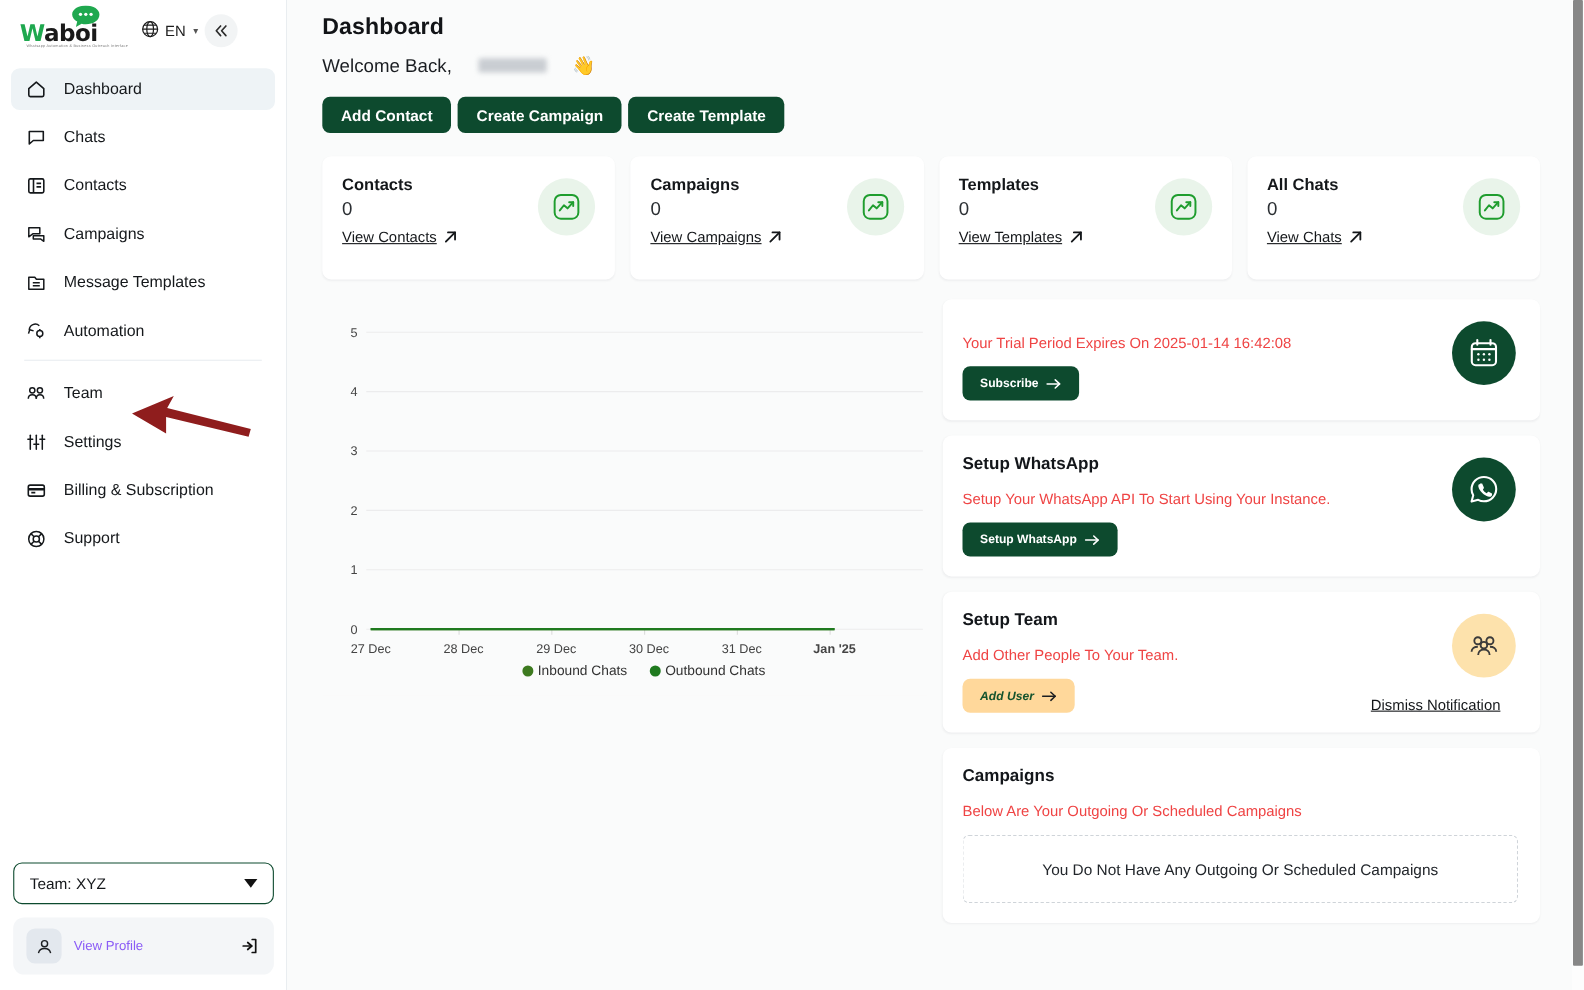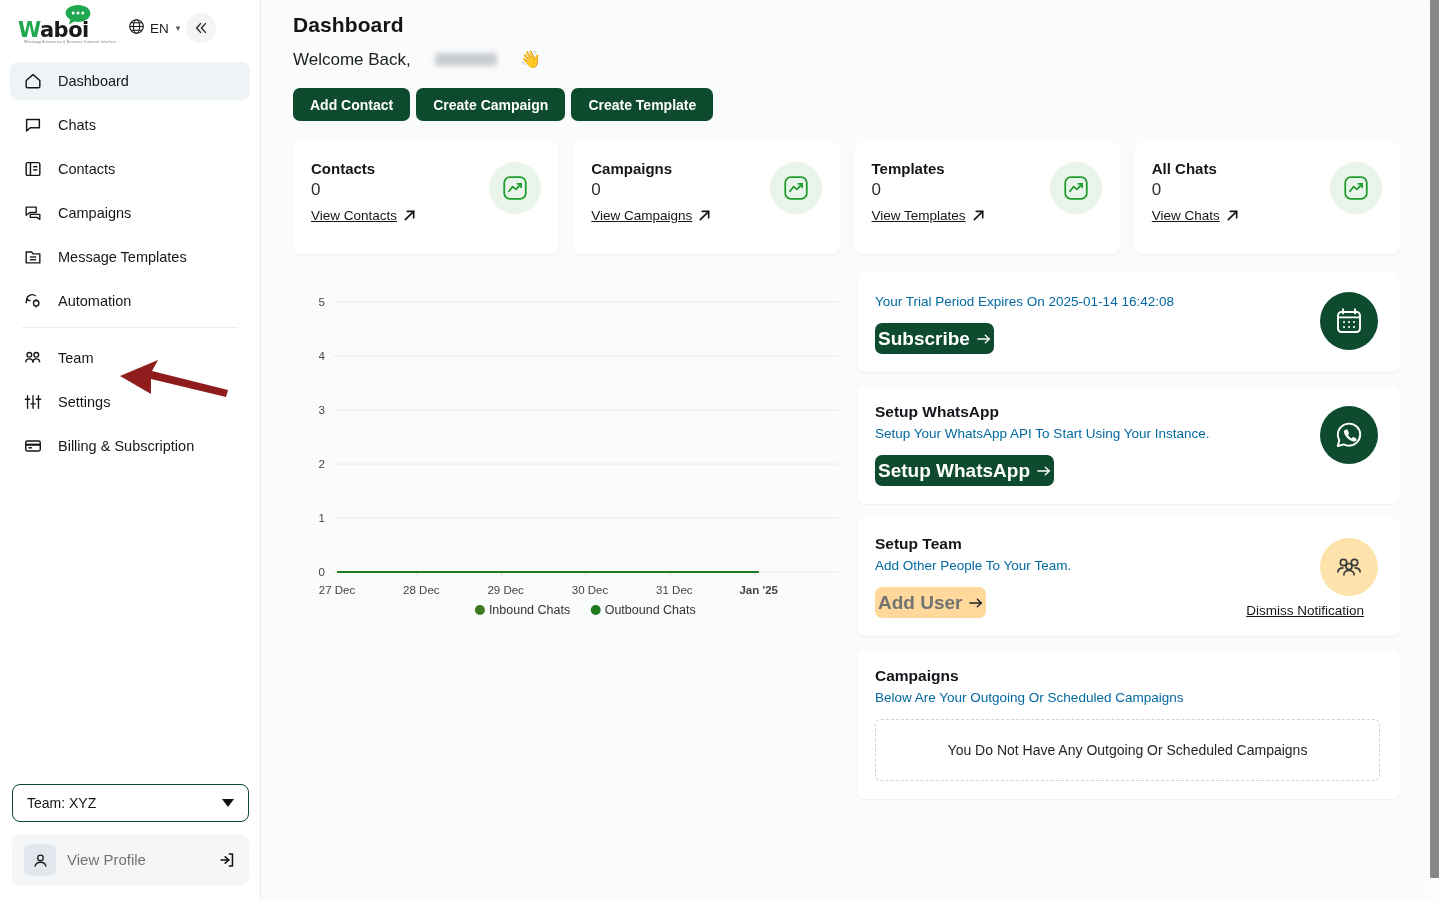--- a/index.html
+++ b/index.html
@@ -76,21 +76,21 @@
     height: 52px; background: #f4f6f8; border-radius: 10px;
     display: flex; align-items: center; padding: 0 12px; gap: 11px; cursor: pointer;
   }
   .avatar {
     width: 32px; height: 32px; border-radius: 8px; background: #e3e8ee;
     display: flex; align-items: center; justify-content: center; flex: 0 0 32px;
   }
   .profile-txt { flex: 1; }
   .redact { height: 9px; border-radius: 2px; background: #cfd3d8; width: 84px; margin-bottom: 4px;
             filter: blur(2.2px); }
-  .profile-sub { font-size: 15px; color: #737373; }
+  .profile-sub { font-size: 12px; color: #8b5cf6; }
   .logout-ico { color: #111; display: flex; align-items: center; }
 
   
   .annot-arrow { position: absolute; left: 118px; top: 352px; pointer-events: none; }
 
   
   .main {
     flex: 1; height: 900px; overflow: hidden; position: relative;
     background: #fafbfb; padding: 0 40px 0 32px;
   }
@@ -126,27 +126,27 @@
   .chart-col { flex: 0 0 550px; }
   .right-col { flex: 1; }
 
   .chart-box { background: #fafbfb; padding: 8px 0 0 0; height: 360px; position: relative; }
 
   .rcard {
     background: #fff; border-radius: 8px; padding: 17px 20px 18px 18px;
     position: relative; margin-bottom: 14px; box-shadow: 0 1px 2px rgba(16,24,40,.05);
   }
   .rcard-title { font-size: 15.5px; font-weight: 700; color: #13161a; }
-  .rcard-sub { font-size: 13.5px; color: #0369a1; margin-top: 5px; }
+  .rcard-sub { font-size: 13.5px; color: #ef4444; margin-top: 15px; }
   .rcard-btn {
     margin-top: 14px; background: #0d4a2e; color: #fff; border: none; border-radius: 7px;
-    height: 31px; padding: 0 3px; font-size: 19px; font-weight: 600; cursor: pointer;
+    height: 31px; padding: 0 16px; font-size: 11px; font-weight: 600; cursor: pointer;
     display: inline-flex; align-items: center; gap: 7px; font-family: "Liberation Sans", sans-serif;
   }
-  .rcard-btn.amber { background: #ffd89b; color: #737373; }
+  .rcard-btn.amber { background: #ffd89b; color: #14532d; font-style: italic; }
   .rcard-ico {
     position: absolute; right: 22px; top: 20px; width: 58px; height: 58px; border-radius: 50%;
     background: #0d4a2e; display: flex; align-items: center; justify-content: center;
   }
   .rcard-ico.amber { background: #fde2ac; }
   .dismiss {
     position: absolute; right: 36px; bottom: 18px; font-size: 13.5px; color: #14171a;
     text-decoration: underline; cursor: pointer;
   }
   .empty-box {
@@ -308,20 +308,33 @@
         <span class="nav-ico">
           <svg width="20" height="20" viewBox="0 0 22 22" fill="none" stroke="#15181b" stroke-width="1.6" stroke-linejoin="round">
             <rect x="3" y="5.5" width="16" height="11" rx="1.8"></rect>
             <line x1="3" y1="9.6" x2="19" y2="9.6" stroke-width="2.4"></line>
             <line x1="6" y1="13" x2="10" y2="13"></line>
           </svg>
         </span>
         <span>Billing &amp; Subscription</span>
       </div>
 
+      <div class="nav-item">
+        <span class="nav-ico">
+          <svg width="20" height="20" viewBox="0 0 22 22" fill="none" stroke="#15181b" stroke-width="1.5">
+            <circle cx="11" cy="11" r="7.6"></circle>
+            <circle cx="11" cy="11" r="3.1"></circle>
+            <line x1="5.6" y1="5.6" x2="8.8" y2="8.8"></line>
+            <line x1="13.2" y1="13.2" x2="16.4" y2="16.4"></line>
+            <line x1="16.4" y1="5.6" x2="13.2" y2="8.8"></line>
+            <line x1="8.8" y1="13.2" x2="5.6" y2="16.4"></line>
+          </svg>
+        </span>
+        <span>Support</span>
+      </div>
 
 
     </nav>
 
     <div class="annot-arrow">
       <svg width="112" height="56" viewBox="0 0 112 56">
         <path d="M2 24 L40 8 L34 19 L110 38 L108 45 L33 27 L33 42 Z" fill="#8f1d1d"></path>
       </svg>
     </div>
 

